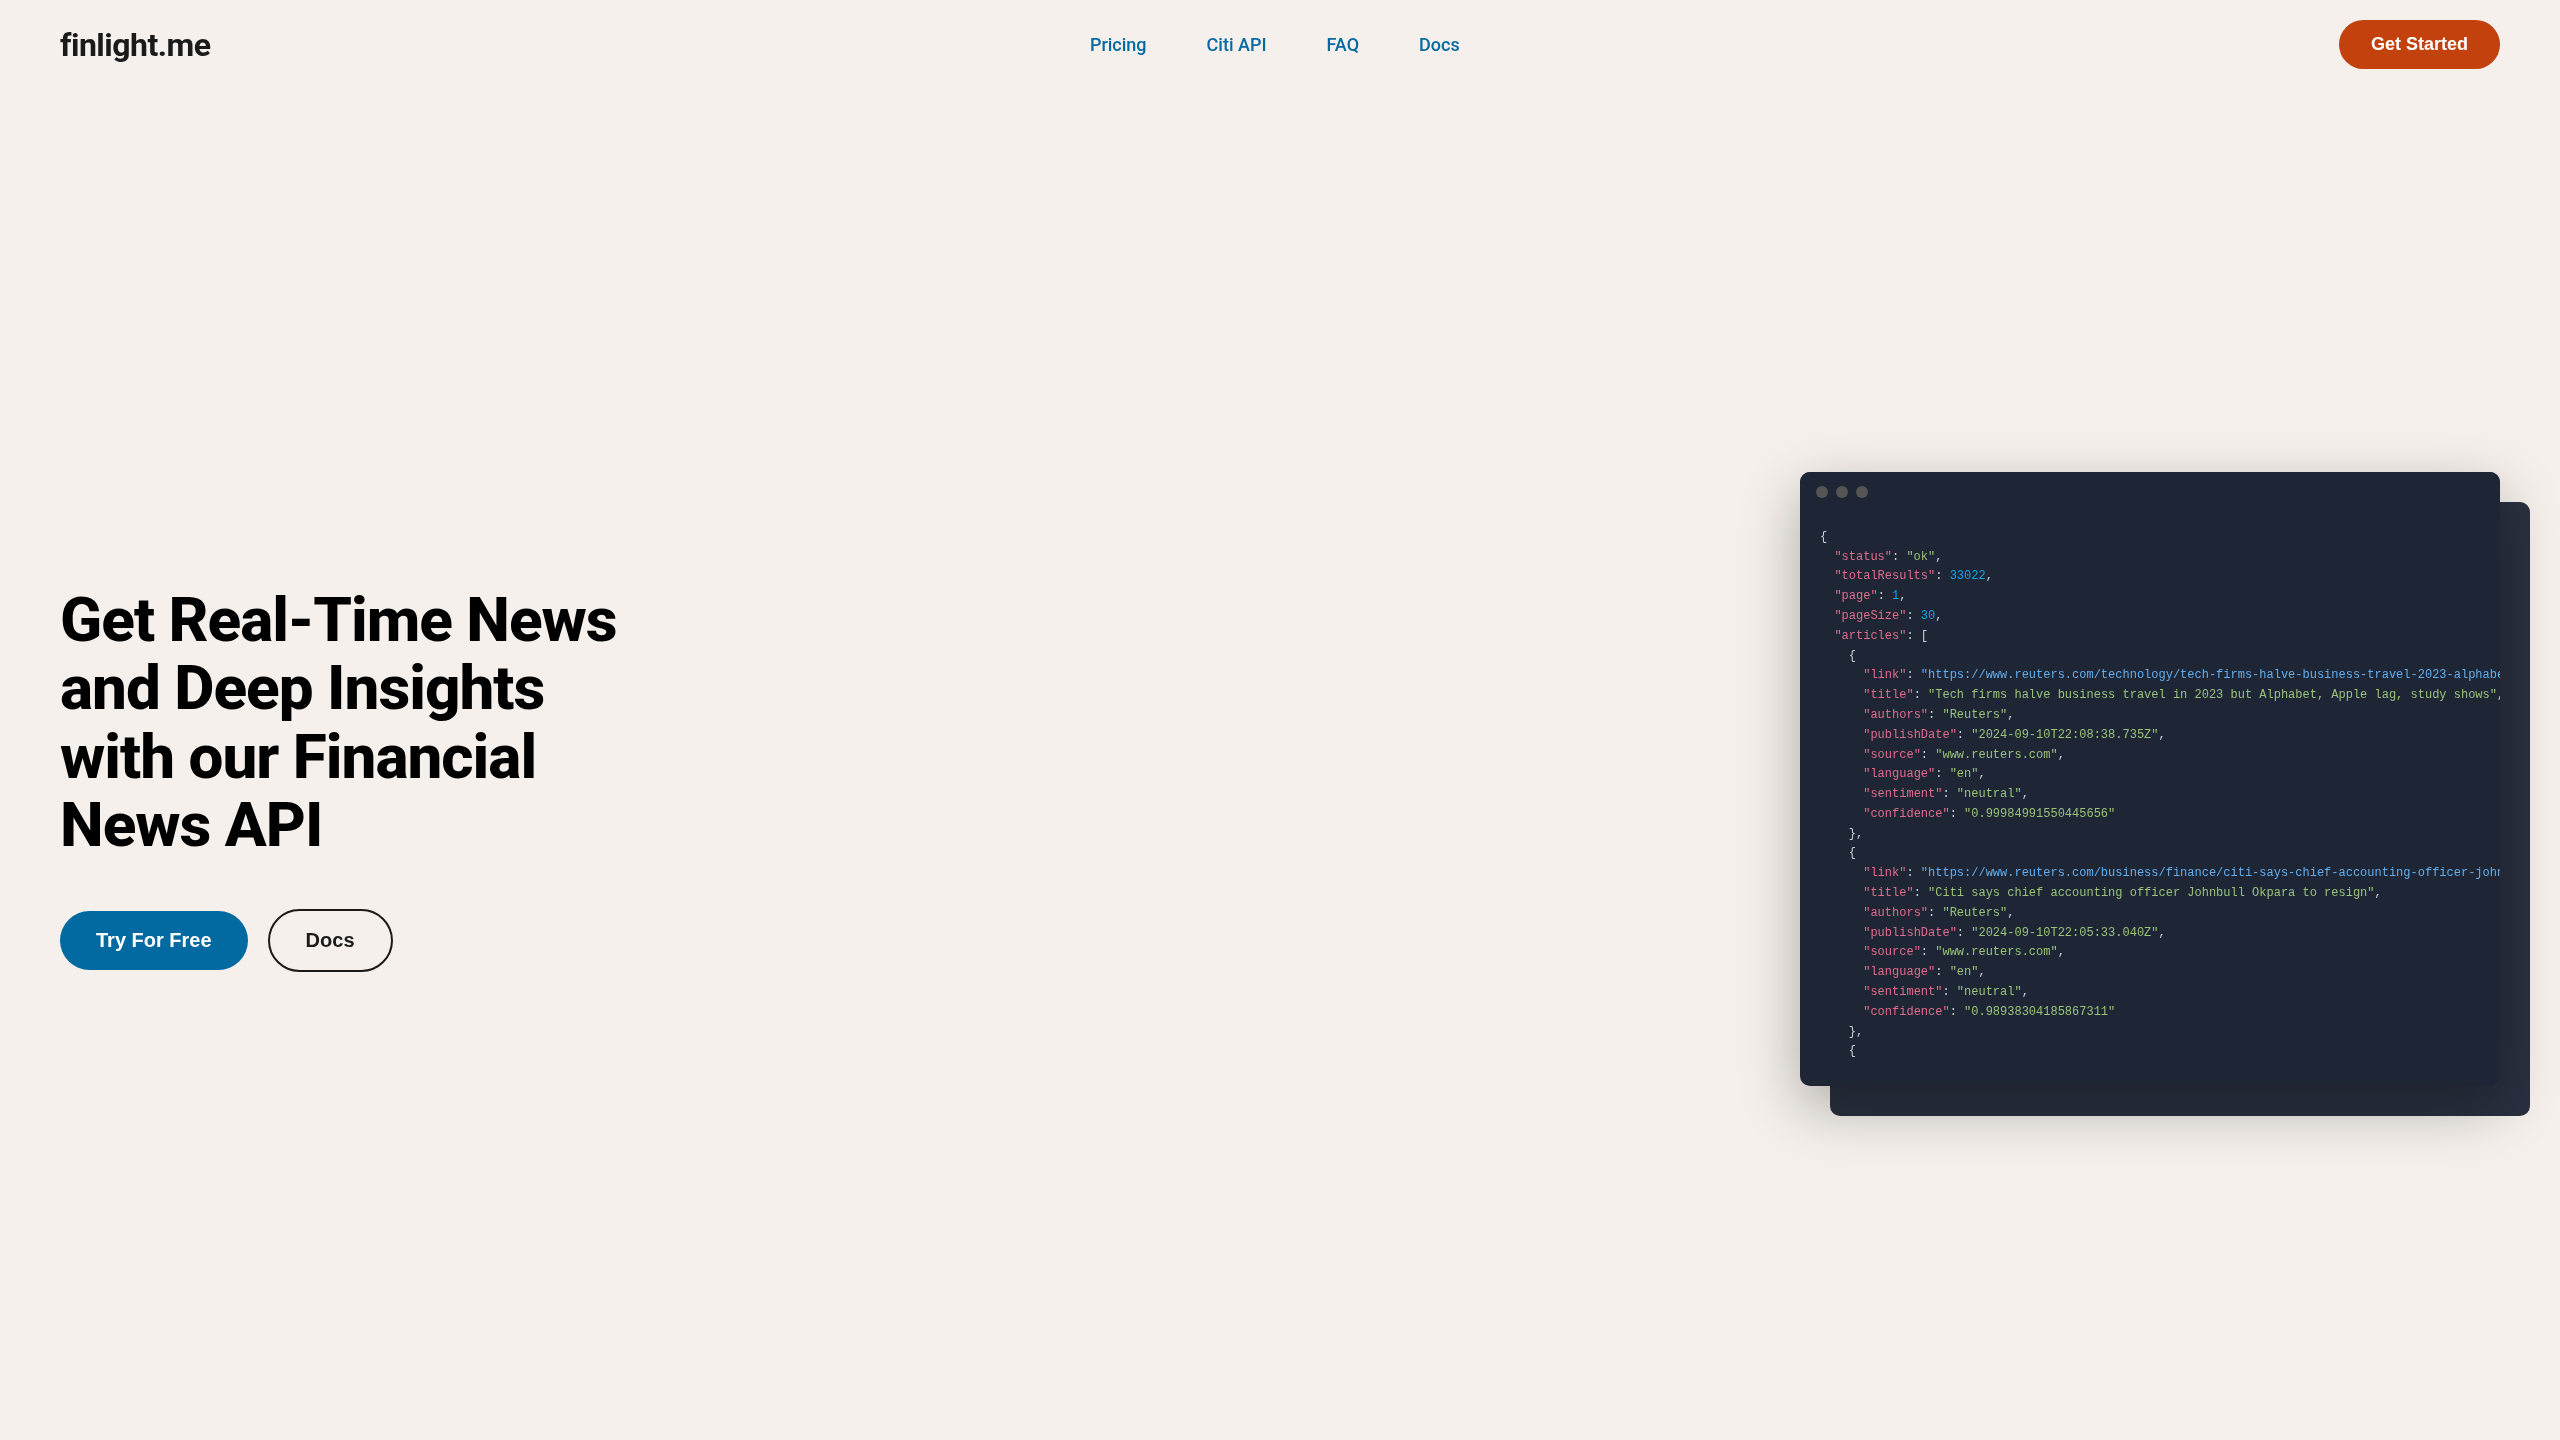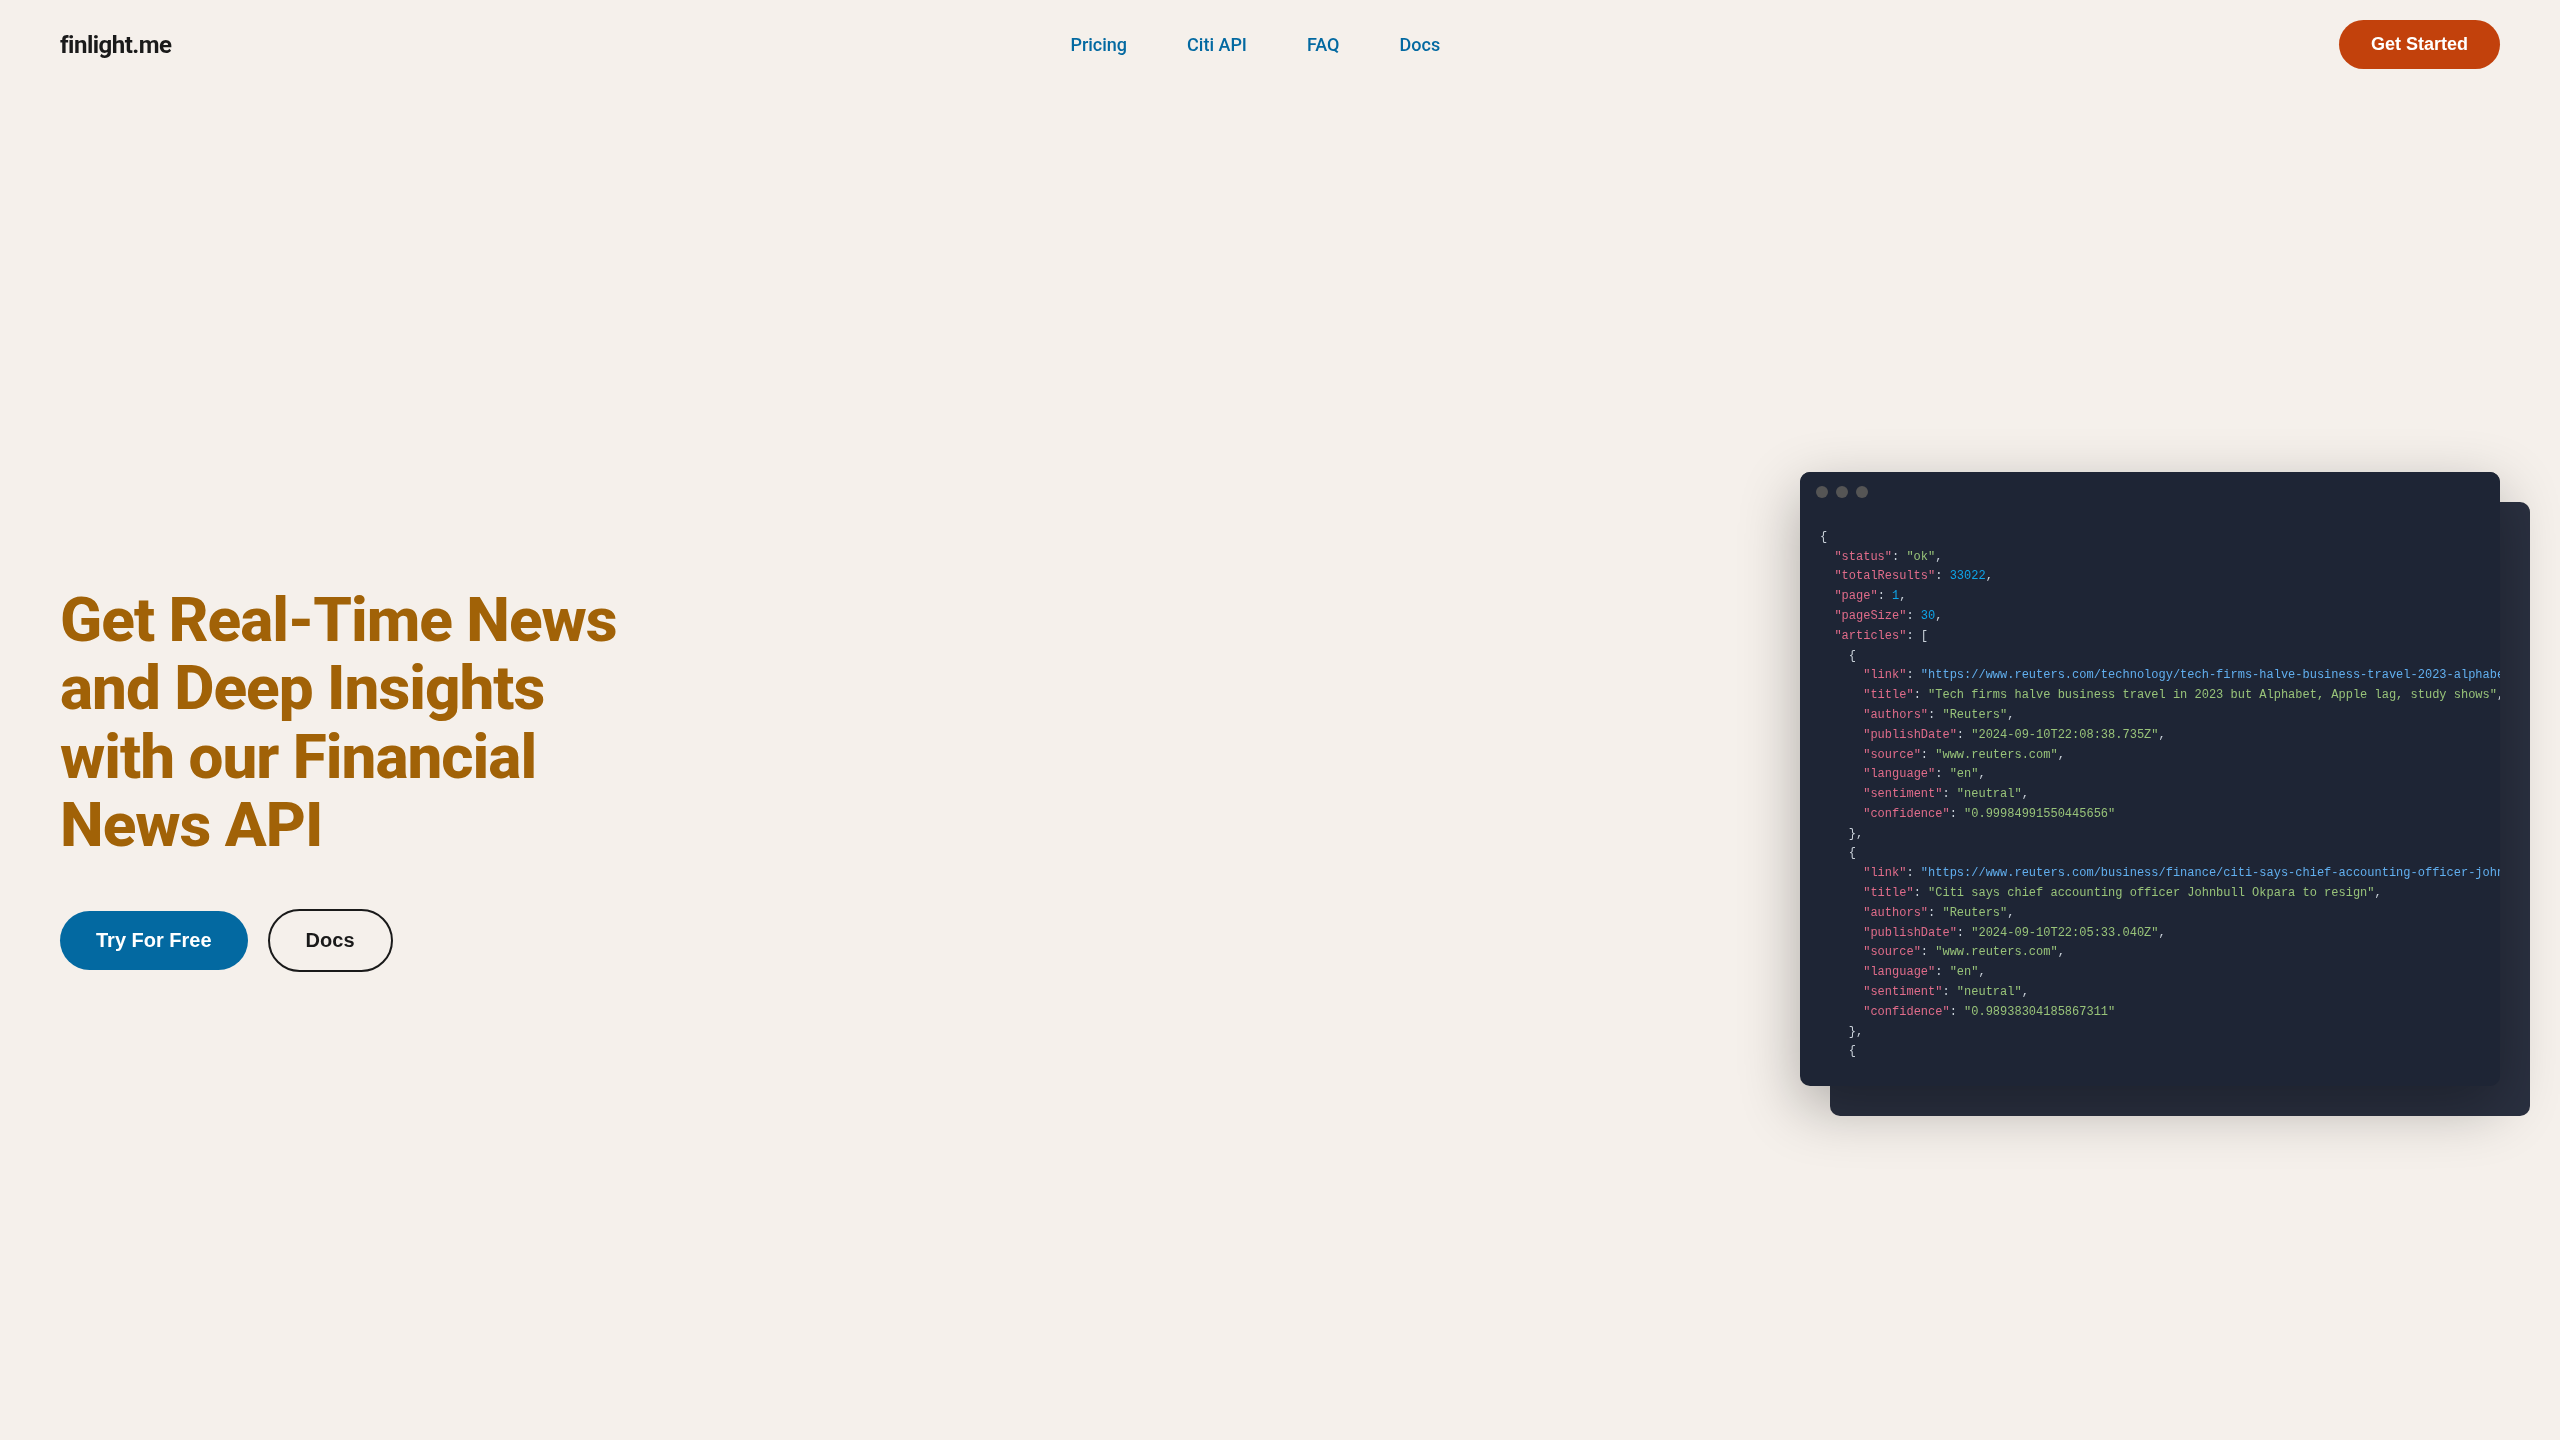--- a/index.html
+++ b/index.html
@@ -18,21 +18,21 @@
     
     nav {
       display: flex;
       align-items: center;
       justify-content: space-between;
       padding: 20px 60px;
       background-color: #f5f0eb;
     }
 
     .logo {
-      font-size: 24px;
+      font-size: 32px;
       font-weight: 700;
       color: #1a1a1a;
       letter-spacing: -0.5px;
     }
 
     .nav-links {
       display: flex;
       gap: 60px;
       list-style: none;
     }
@@ -66,21 +66,21 @@
     }
 
     .hero-left {
       max-width: 580px;
       flex-shrink: 0;
     }
 
     .hero-title {
       font-size: 62px;
       font-weight: 800;
-      color: #a16207;
+      color: #000000;
       line-height: 1.1;
       margin-bottom: 50px;
       letter-spacing: -1px;
     }
 
     .hero-buttons {
       display: flex;
       gap: 20px;
       align-items: center;
     }

